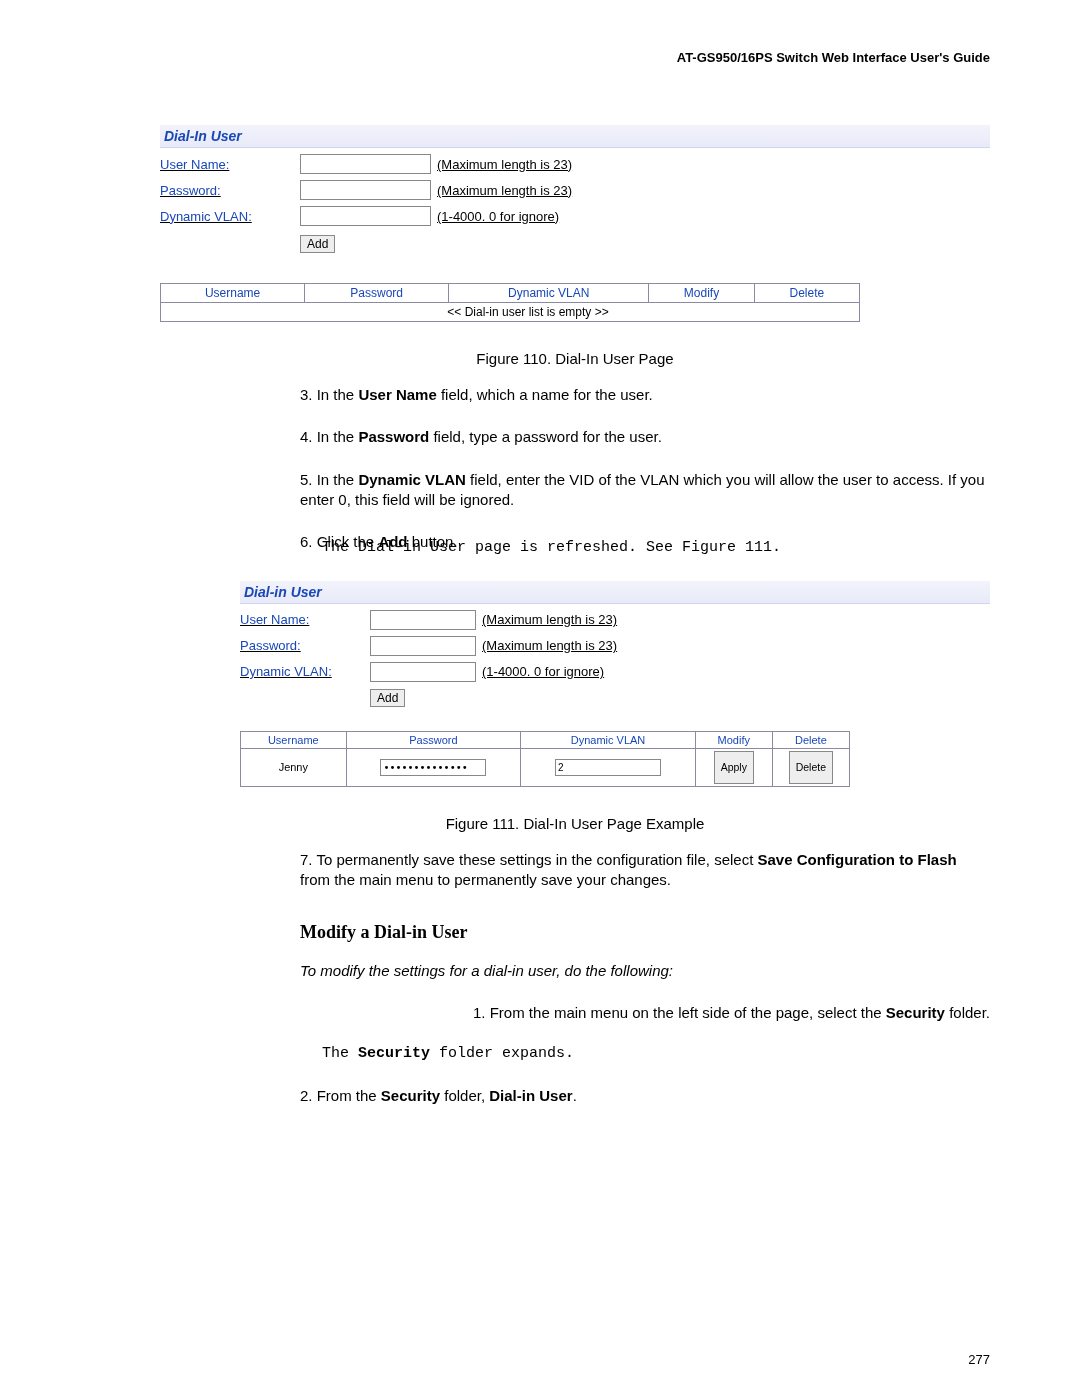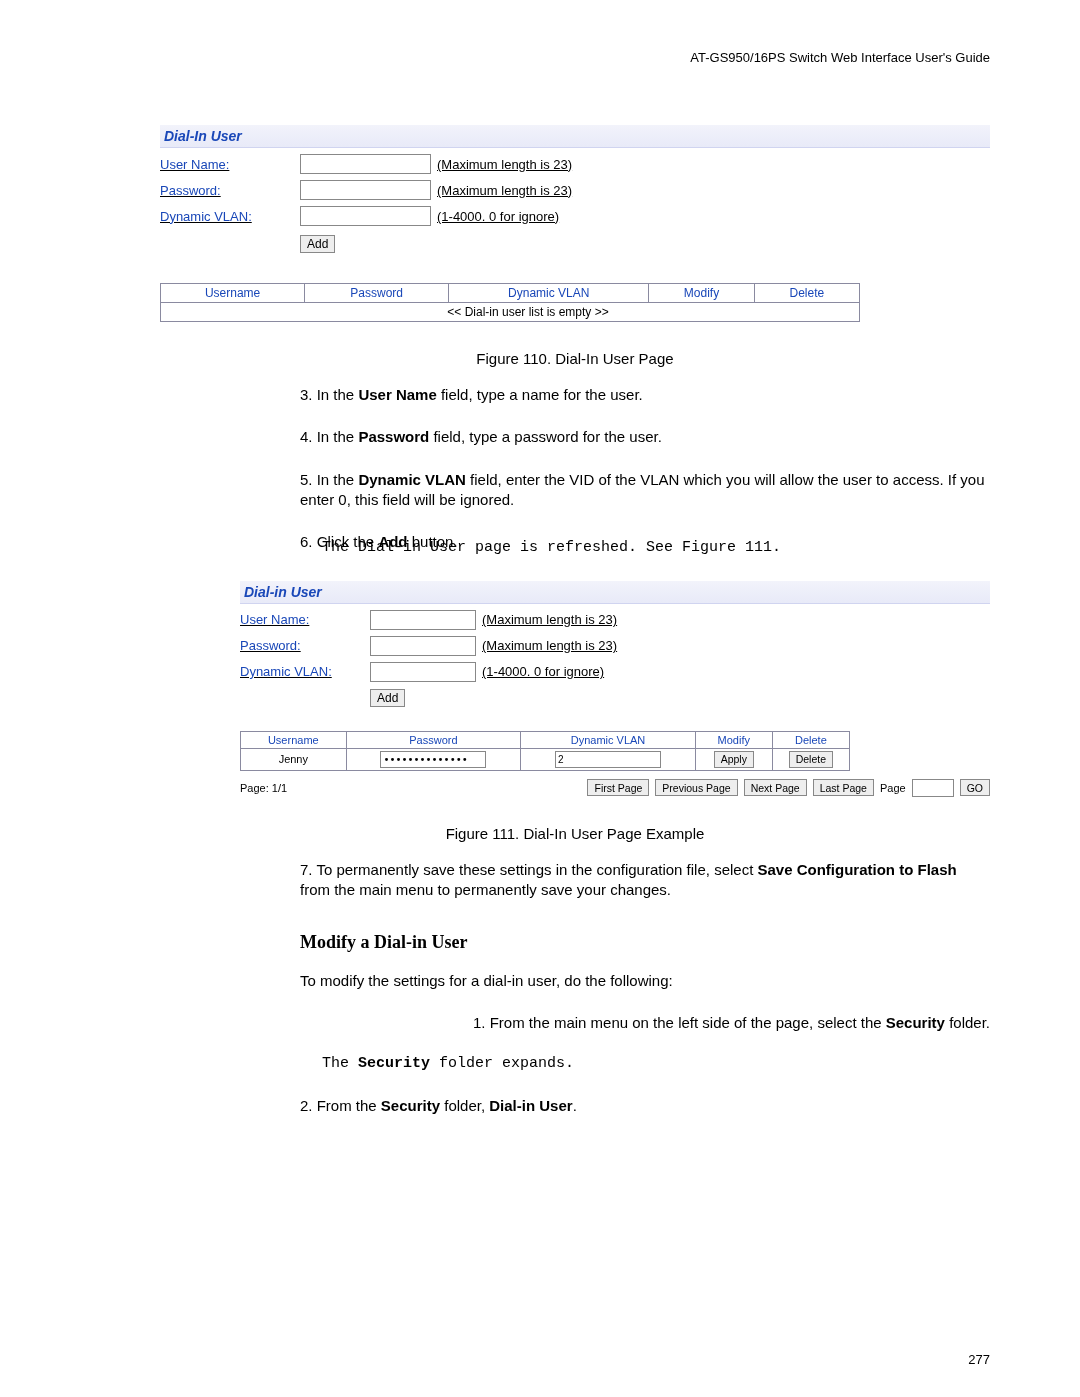--- a/index.html
+++ b/index.html
@@ -9,20 +9,21 @@
     padding: 50px 90px 60px 160px;
     font-size: 15px;
     color: #000;
     width: 1080px;
     box-sizing: border-box;
   }
   .header-right {
     text-align: right;
     font-size: 13px;
     margin-bottom: 60px;
+    font-weight: bold;
   }
   .panel-title {
     font-weight: bold;
     font-style: italic;
     color: #1947b8;
     font-size: 14px;
     background: linear-gradient(#f2f3fb, #e8eaf8);
     padding: 3px 4px;
     border-bottom: 1px solid #d0d4f0;
   }
@@ -80,40 +81,40 @@
     margin-bottom: 22px;
     line-height: 1.35;
   }
   .sub { margin-left: 162px; margin-top:-16px; margin-bottom:22px; line-height:1.35;font-family:Liberation Mono, monospace;}
   .section-heading {
     font-family: "Times New Roman", serif;
     font-weight: bold;
     font-size: 18px;
     margin: 32px 0 18px 140px;
   }
-  .para { margin-left:140px; margin-bottom:22px; line-height:1.35;}
+  .para { margin-left:140px; margin-bottom:22px; line-height:1.35;font-style:italic;}
   
   .fig2-wrap { margin-left: 80px; }
   .fig2-wrap .form-row .label { width:130px; }
   .fig2-wrap input[type="text"],
   .fig2-wrap input[type="password"] { width:100px; }
   .fig2-wrap .add-row2 { margin-left:130px; margin-top:6px;}
   .fig2-wrap .user-table2 {
     border-collapse: collapse; width: 610px; font-size: 11px; margin-top:24px;
   }
   .fig2-wrap .user-table2 th,
   .fig2-wrap .user-table2 td {
     border:1px solid #8a8aa0; padding:2px 4px; text-align:center; font-weight:normal; color:#1947b8;
   }
   .fig2-wrap .user-table2 td.black { color:#000; }
   .pager-row { display:flex; align-items:center; font-size:11px; margin-top:8px; gap:6px;}
   .pager-row .spacer { flex:1; }
   .pager-row input.page-input { width:36px; height:14px; font-size:11px; border:1px solid #888;}
   .page-num { position:absolute; right:90px; bottom:30px; font-size:13px;}
-  .small-btn { font-size:10.5px; border:1px solid #888; background:#eee; padding:0 6px; height:17px; cursor:pointer;}
+  .small-btn { font-size:10.5px; border:1px solid #888; background:#eee; padding:0 6px; height:33px; cursor:pointer;}
   .pw-dots { font-family: monospace; letter-spacing:0; }
 </style>
 </head>
 <body>
 
 <div class="header-right">AT-GS950/16PS Switch Web Interface User's Guide</div>
 
 <div>
   <div class="panel-title">Dial-In User</div>
 
@@ -148,21 +149,21 @@
     <tr>
       <td colspan="5" class="black">&lt;&lt; Dial-in user list is empty &gt;&gt;</td>
     </tr>
   </tbody>
     </table>
 </div>
 
 <div class="figure-caption">Figure 110. Dial-In User Page</div>
 
 <div class="instr">
-  <span>3.   In the </span><b>User Name</b><span> field, type a name for the user.</span>
+  <span>3.   In the </span><b>User Name</b><span> field, which a name for the user.</span>
 </div>
 <div class="instr">
   <span>4.   In the </span><b>Password</b><span> field, type a password for the user.</span>
 </div>
 <div class="instr">
   <span>5.   In the </span><b>Dynamic VLAN</b><span> field, enter the VID of the VLAN which you will allow the user to access. If you enter 0, this field will be ignored.</span>
 </div>
 <div class="instr" style="margin-bottom:2px;">
   <span>6.   Click the </span><b>Add</b><span> button.</span>
 </div>
@@ -202,31 +203,20 @@
     <tr>
       <td class="black">Jenny</td>
       <td class="black"><input type="text" style="width: 100px; height: 13px; font-size: 10px; border: 1px solid rgb(136, 136, 136); text-align: left;" class="pw-dots" value="••••••••••••••"></td>
       <td class="black"><input type="text" style="width: 100px; height: 13px; font-size: 10px; border: 1px solid rgb(136, 136, 136); text-align: left;" value="2"></td>
       <td class="black"><button class="small-btn">Apply</button></td>
       <td class="black"><button class="small-btn">Delete</button></td>
     </tr>
   </tbody>
     </table>
 
-  <div class="pager-row">
-    <span>Page: 1/1</span>
-    <span class="spacer"></span>
-    <button class="small-btn">First Page</button>
-    <button class="small-btn">Previous Page</button>
-    <button class="small-btn">Next Page</button>
-    <button class="small-btn">Last Page</button>
-    <span>Page</span>
-    <input type="text" class="page-input" style="">
-    <button class="small-btn">GO</button>
-  </div>
 </div>
 
 <div class="figure-caption">Figure 111. Dial-In User Page Example</div>
 
 <div class="instr">
   <span>7.   To permanently save these settings in the configuration file, select </span><b>Save Configuration to Flash</b><span> from the main menu to permanently save your changes.</span>
 </div>
 
 <div class="section-heading">Modify a Dial-in User</div>
 

